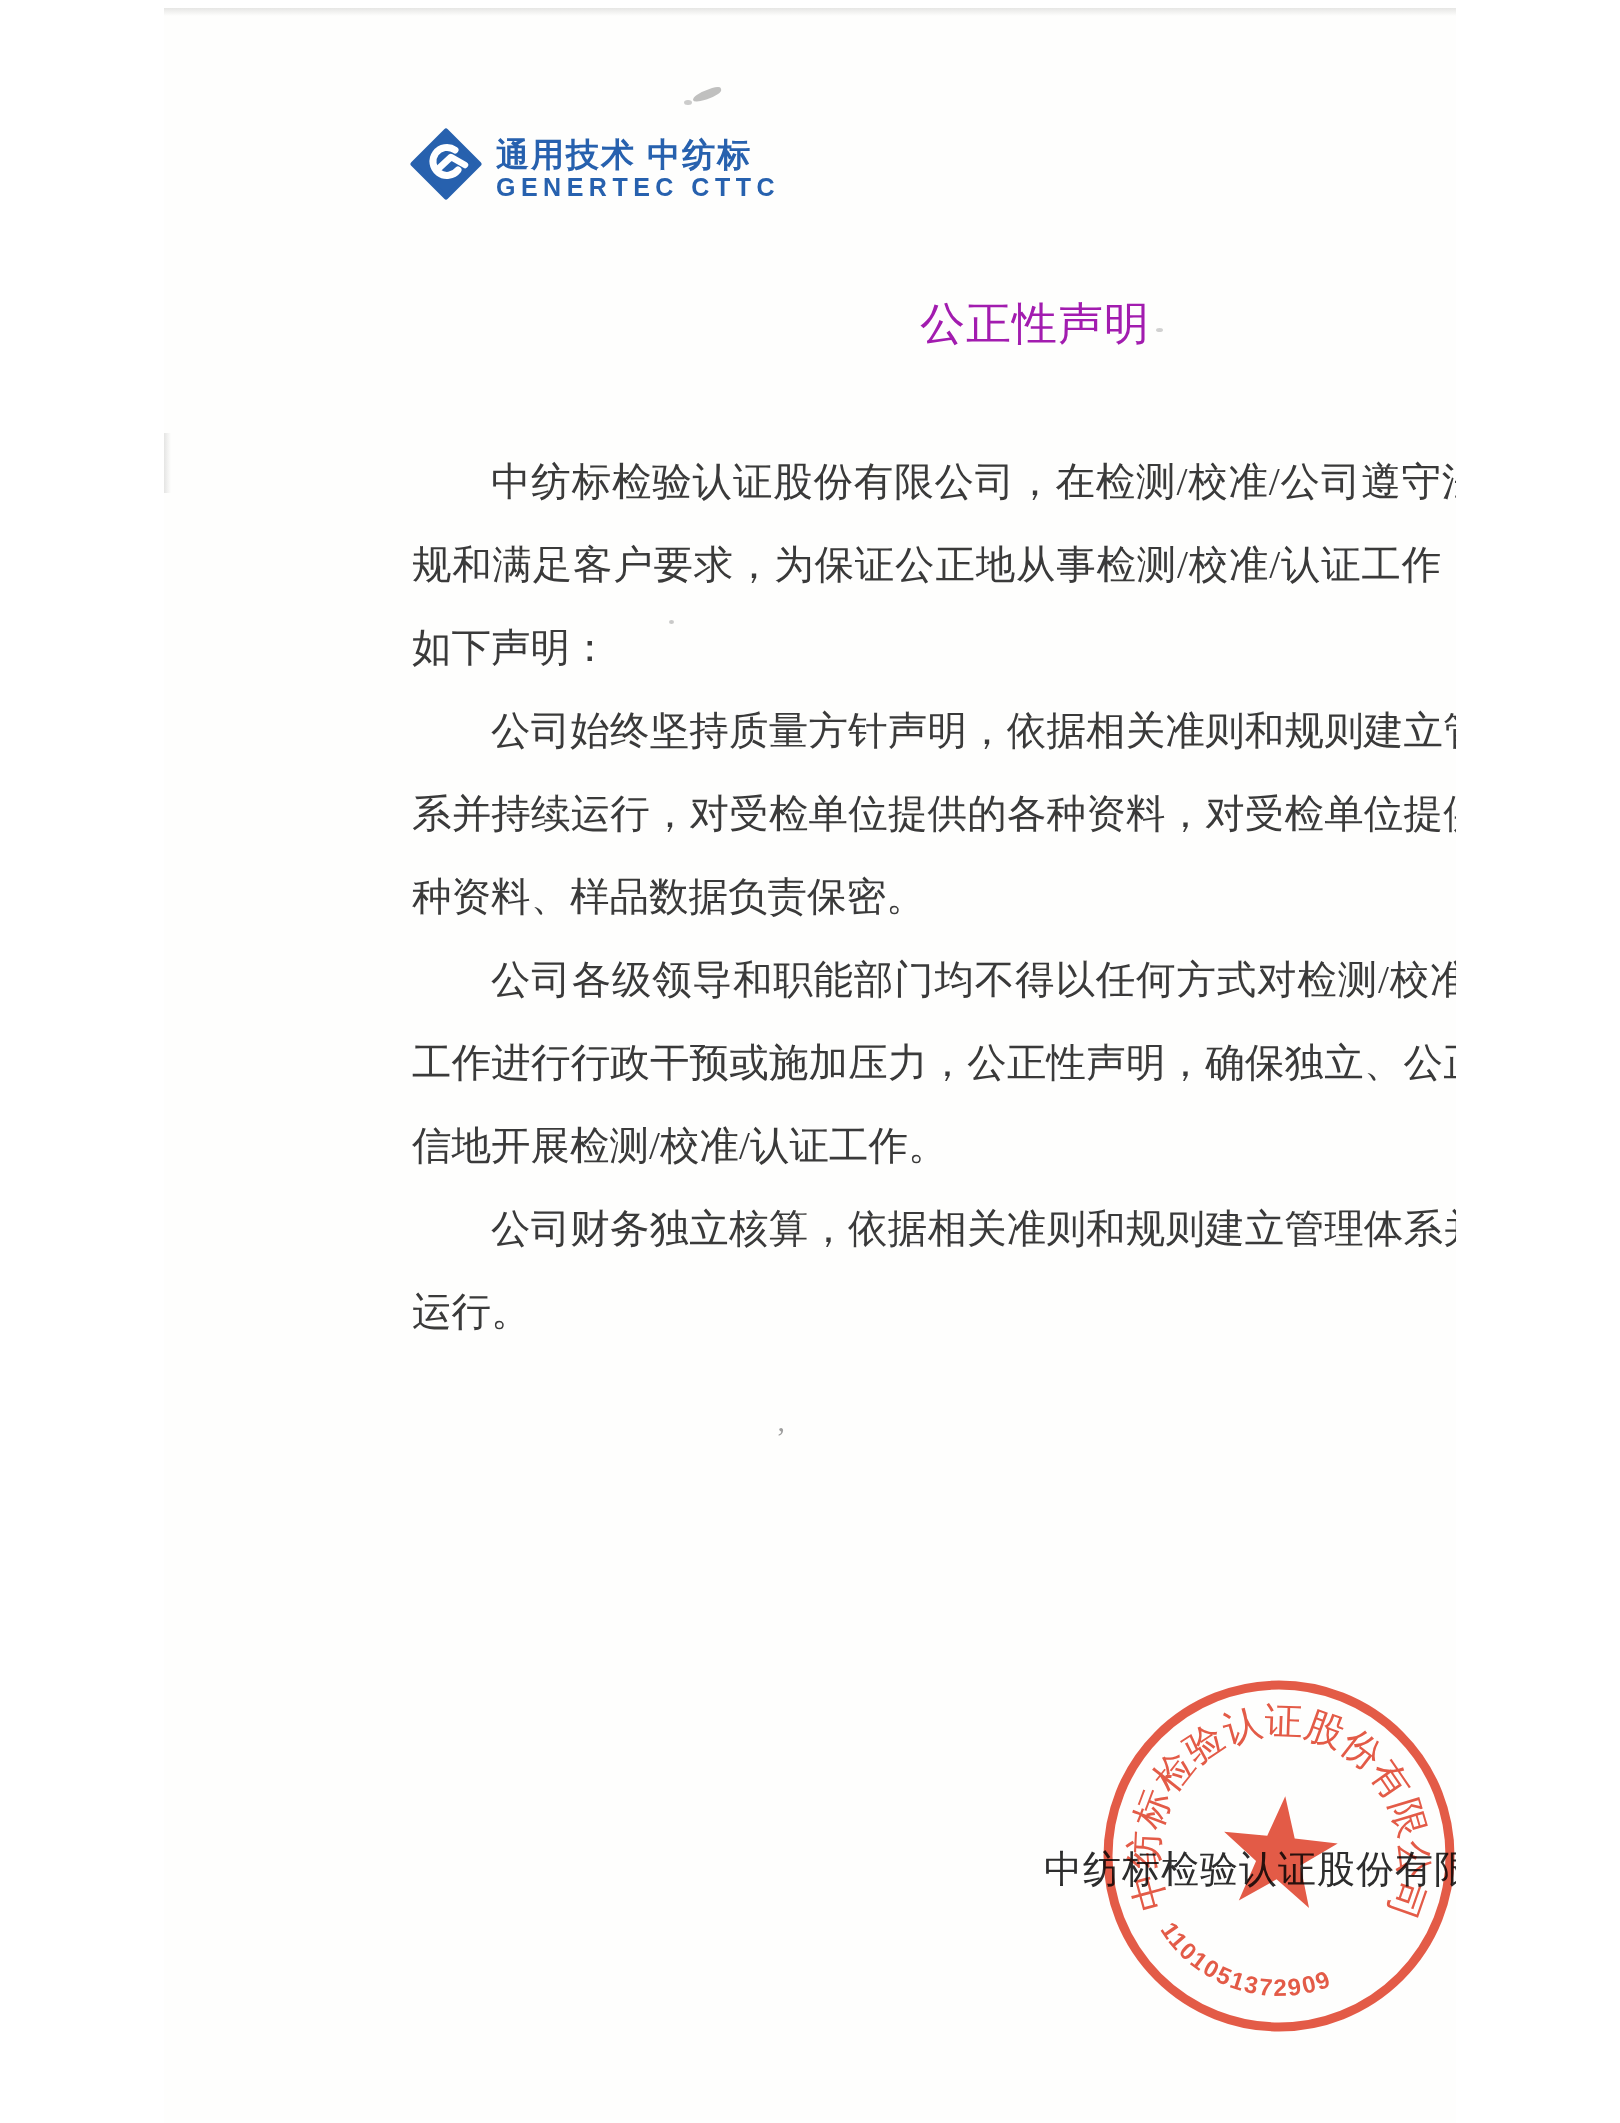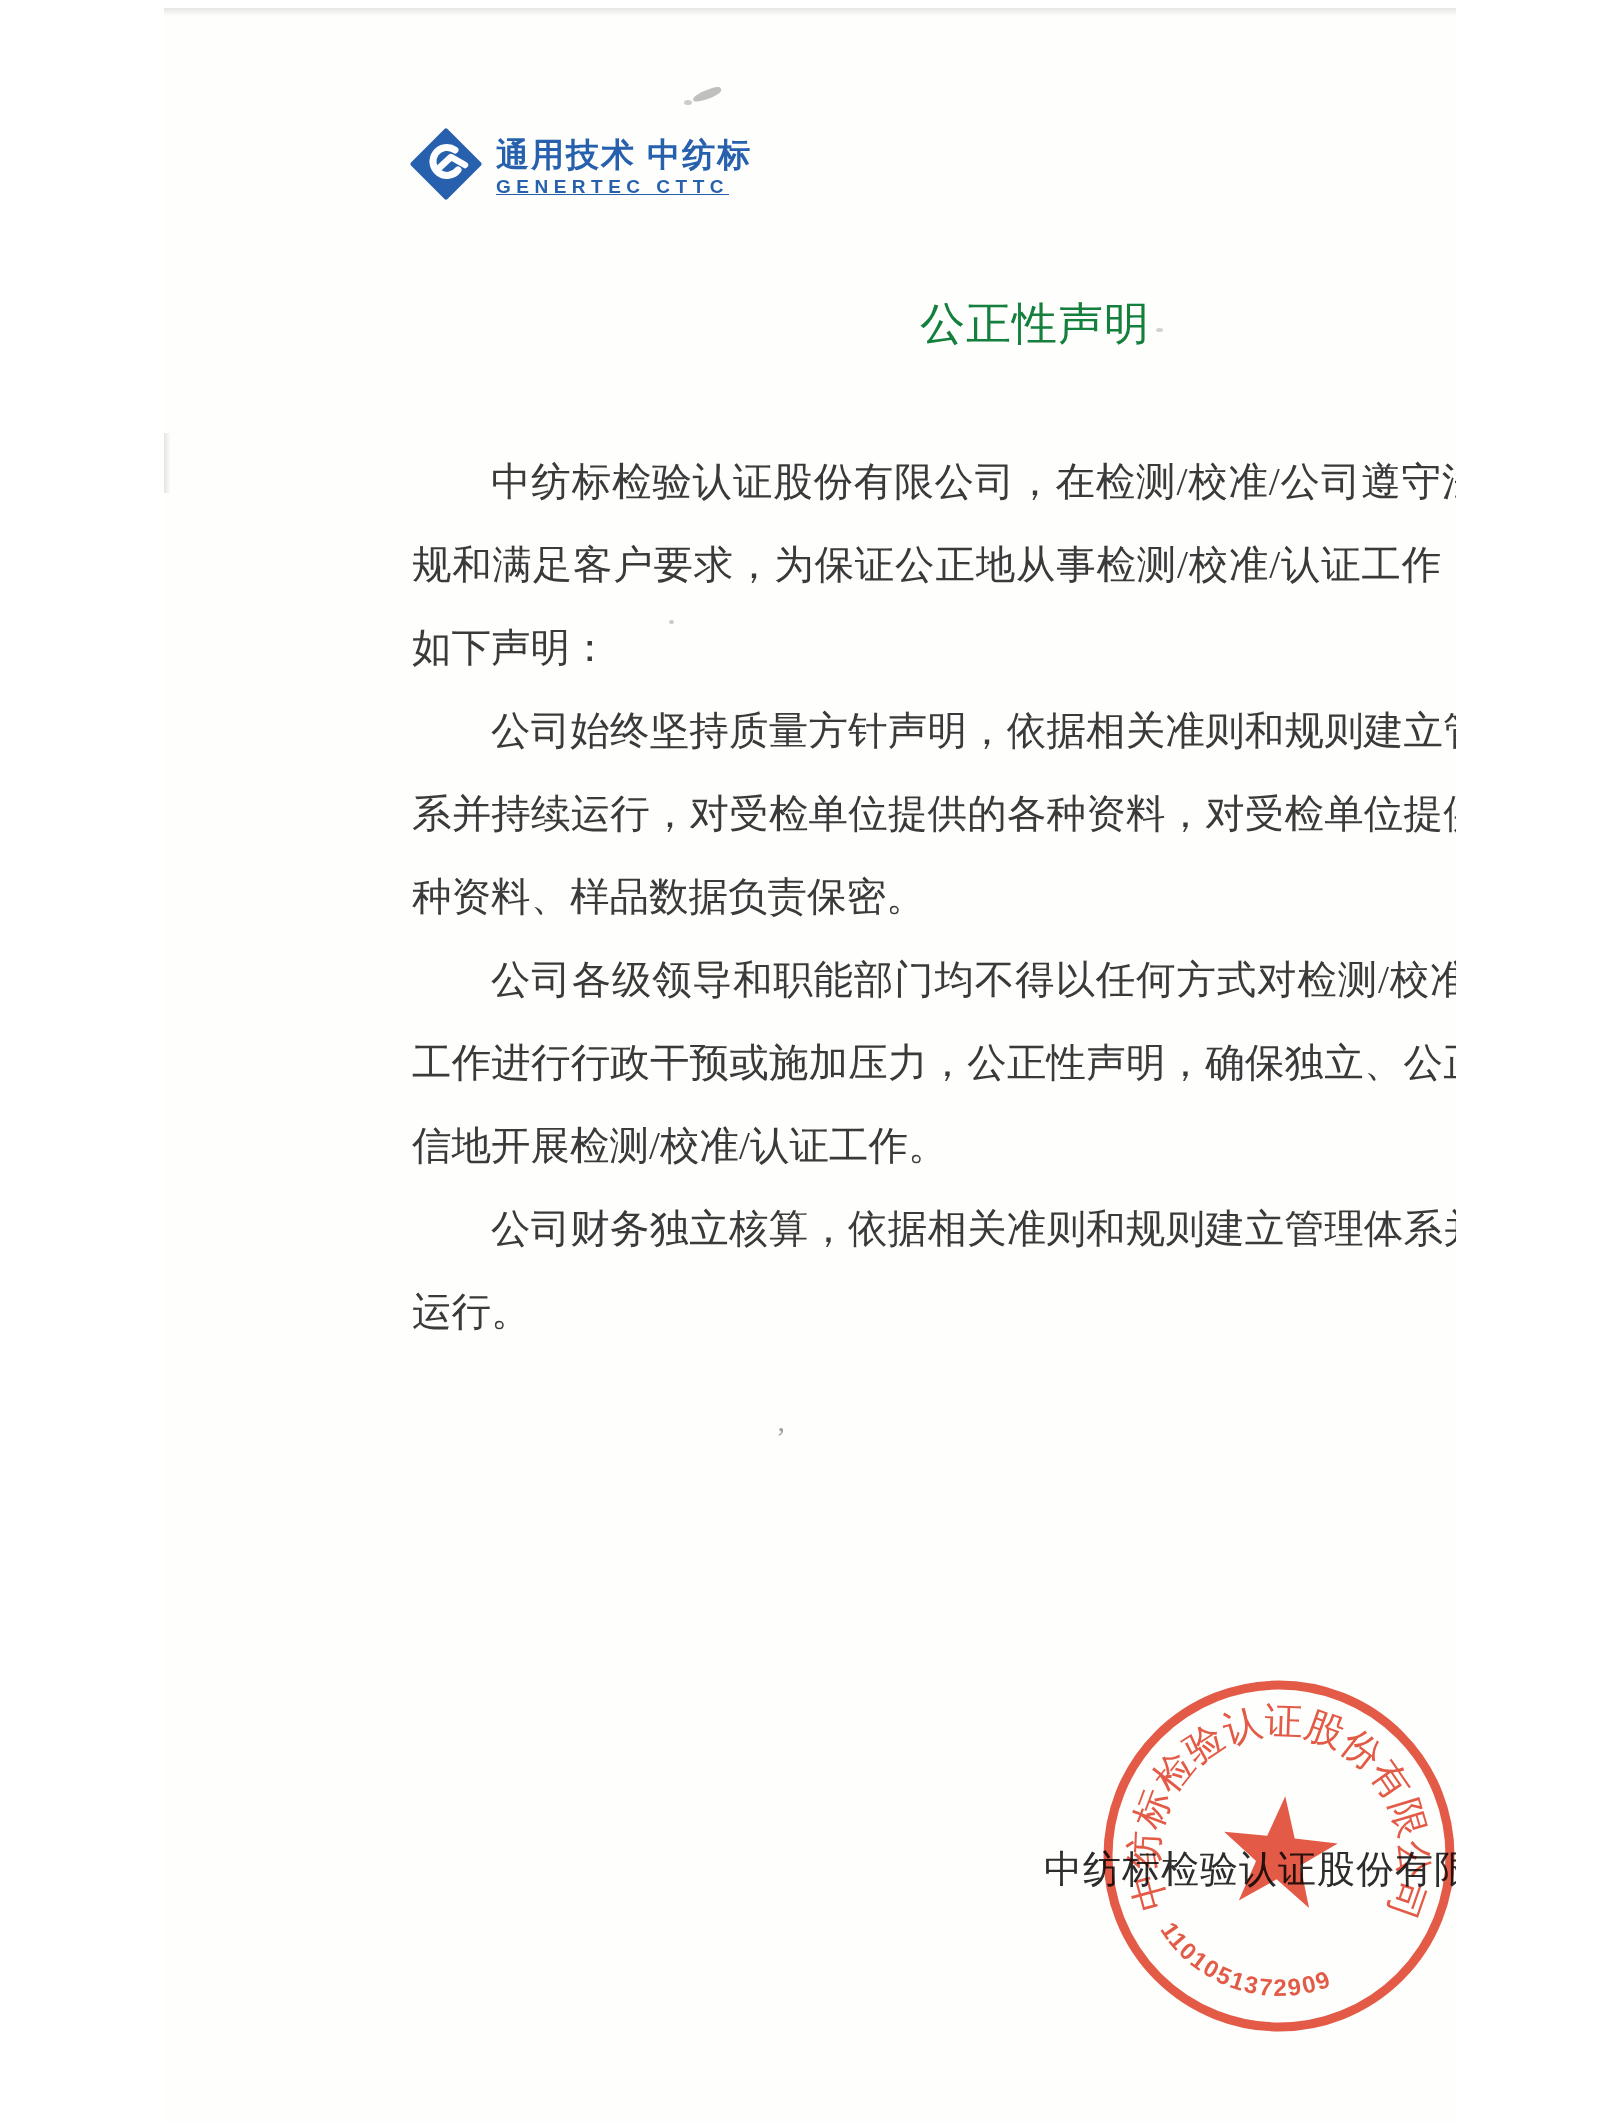--- a/index.html
+++ b/index.html
@@ -32,27 +32,27 @@
   }
   .logo-mark{width:72px;height:72px;flex:0 0 auto;}
   .logo-text{margin-left:14px;padding-top:10px;font-family:"Liberation Sans","DejaVu Sans",sans-serif;}
   .logo-cn{
     color:var(--brand-blue);
     font-size:33px;font-weight:bold;letter-spacing:2px;
     line-height:34px;white-space:nowrap;
   }
   .logo-en{
     color:var(--brand-blue);
-    font-size:19px;font-weight:bold;letter-spacing:5.5px;
-    line-height:20px;margin-top:5px;white-space:nowrap;text-decoration:underline;
+    font-size:25px;font-weight:bold;letter-spacing:5.5px;
+    line-height:20px;margin-top:5px;white-space:nowrap;
   }
   
   .doc-title{
     position:absolute;left:756px;top:286px;
-    font-size:45px;font-weight:500;color:#15803d;
+    font-size:45px;font-weight:500;color:#a21caf;
     letter-spacing:1px;white-space:nowrap;margin:0;
   }
   
   .body-text{
     position:absolute;left:248px;top:433px;width:1150px;
     color:var(--ink);
     font-size:39.5px;line-height:83px;
     text-align:justify;text-justify:inter-ideograph;
   }
   .body-text p{margin:0;text-indent:2em;}

